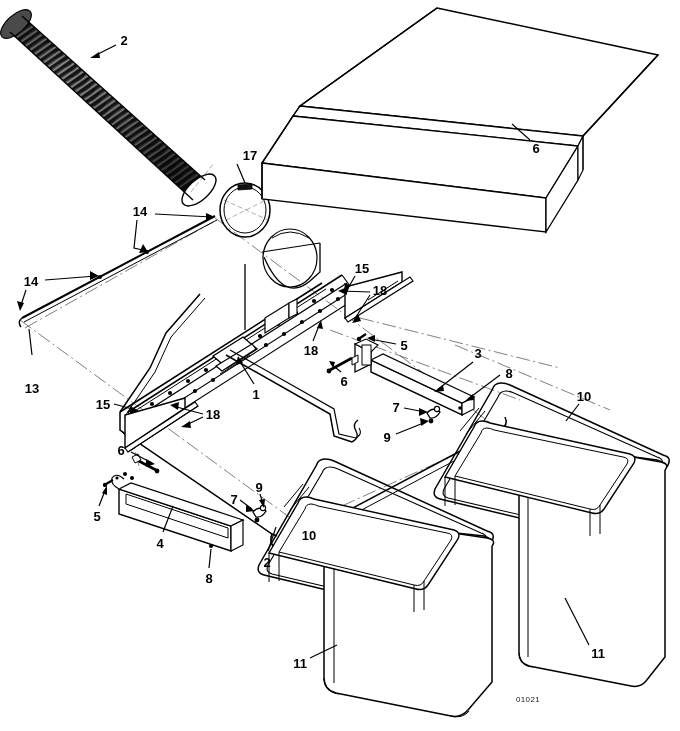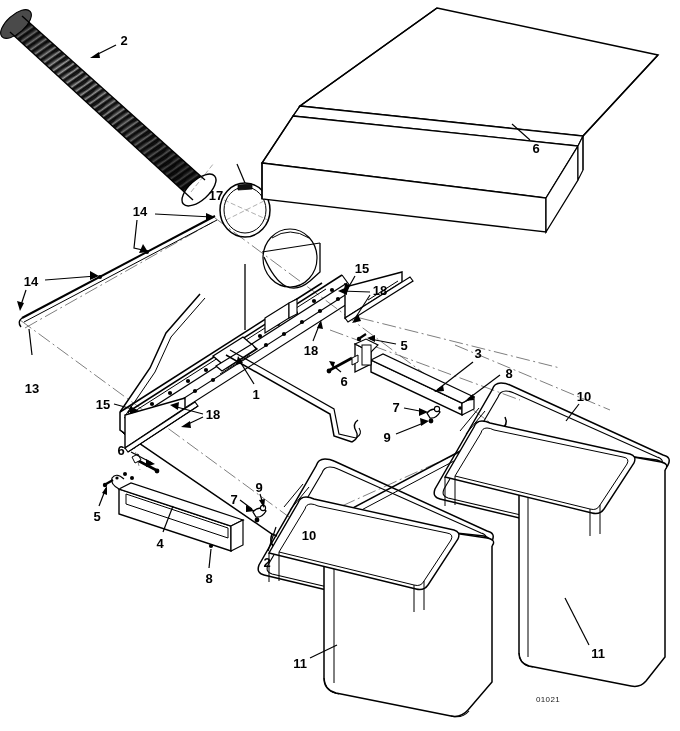--- a/index.html
+++ b/index.html
@@ -444,21 +444,21 @@
     <g>
       <path d="M310,658 L337,645" stroke="#000" stroke-width="1.2" fill="none"></path>
     </g>
     <g>
       <path d="M589,645 L565,598" stroke="#000" stroke-width="1.2" fill="none"></path>
     </g>
   </svg>
 
   <div class="callout-layer">
     <span class="callout" style="left:124px; top:40px;">2</span>
-    <span class="callout" style="left:216px; top:155px;margin-top:40px;">17</span>
+    <span class="callout" style="left:250px; top:155px;">17</span>
     <span class="callout" style="left:536px; top:148px;">6</span>
     <span class="callout" style="left:140px; top:211px;">14</span>
     <span class="callout" style="left:31px; top:281px;">14</span>
     <span class="callout" style="left:32px; top:367px;margin-top:21px;">13</span>
     <span class="callout" style="left:362px; top:268px;">15</span>
     <span class="callout" style="left:380px; top:290px;">18</span>
     <span class="callout" style="left:311px; top:350px;">18</span>
     <span class="callout" style="left:404px; top:345px;">5</span>
     <span class="callout" style="left:478px; top:353px;">3</span>
     <span class="callout" style="left:509px; top:373px;">8</span>
@@ -473,16 +473,16 @@
     <span class="callout" style="left:97px; top:516px;">5</span>
     <span class="callout" style="left:234px; top:499px;">7</span>
     <span class="callout" style="left:259px; top:487px;">9</span>
     <span class="callout" style="left:160px; top:543px;">4</span>
     <span class="callout" style="left:209px; top:578px;">8</span>
     <span class="callout" style="left:267px; top:562px;">2</span>
     <span class="callout" style="left:309px; top:535px;">10</span>
     <span class="callout" style="left:300px; top:663px;">11</span>
     <span class="callout" style="left:598px; top:653px;">11</span>
 
-    <span class="drawing-id" style="left:548px; top:699px;">01021</span>
+    <span class="drawing-id" style="left:528px; top:699px;">01021</span>
   </div>
 
 </div>
 
 </body></html>

